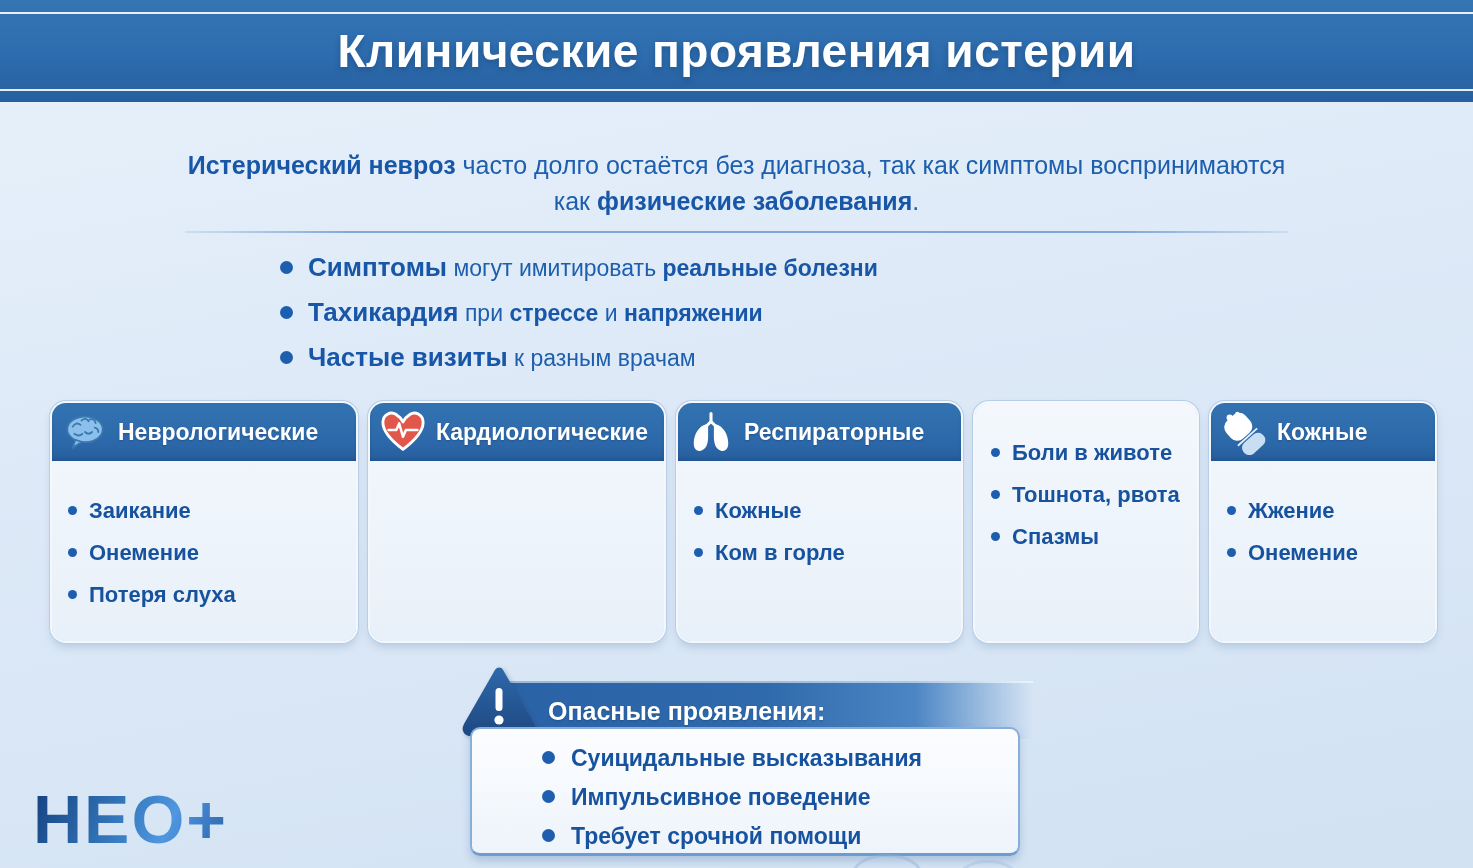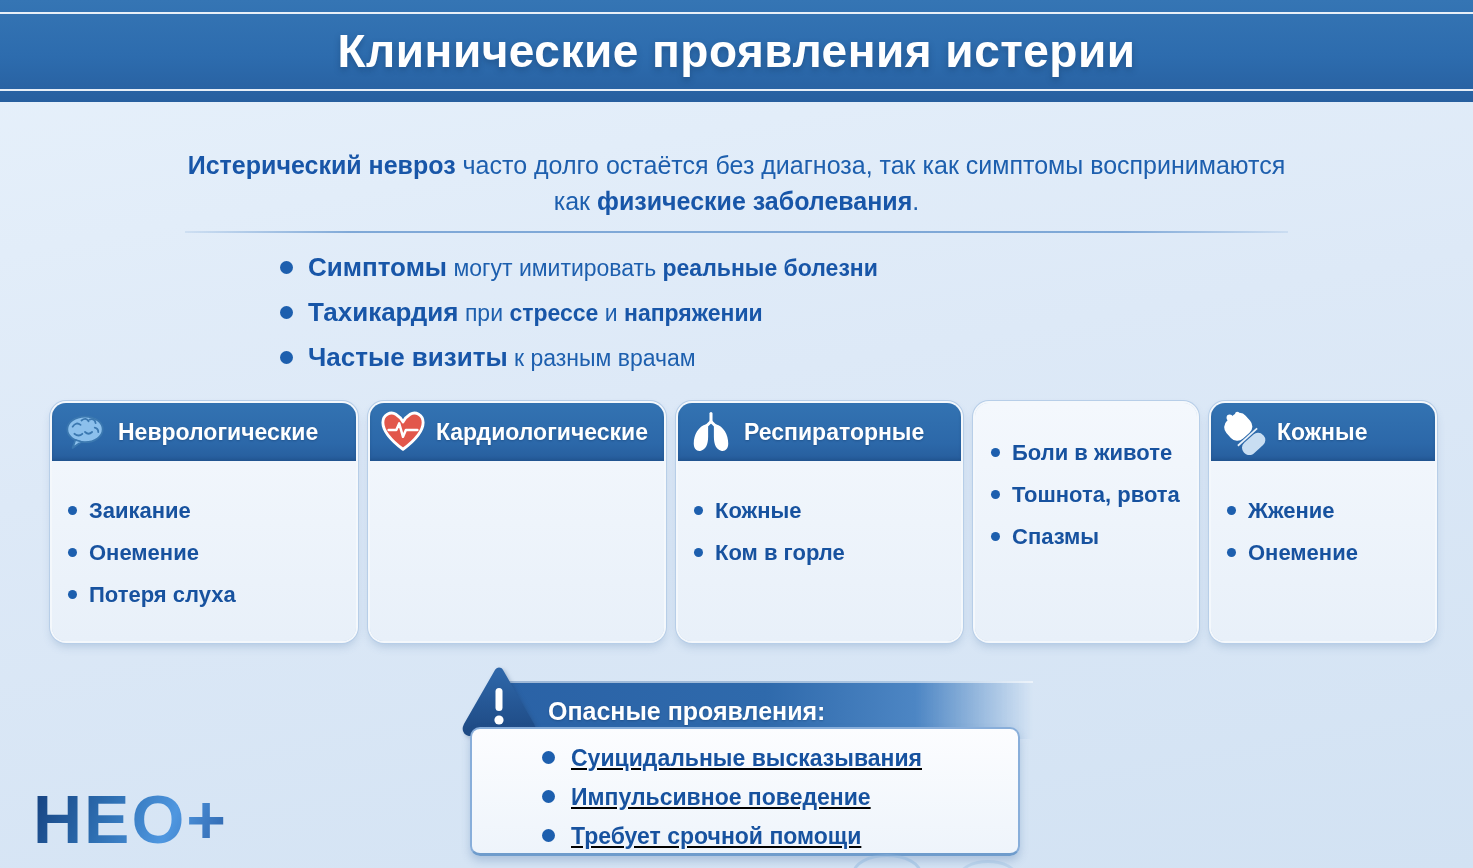--- a/index.html
+++ b/index.html
@@ -78,21 +78,21 @@
   }
   .warn-title { color:#ffffff; font-weight:700; font-size:25px; padding-left:48px; text-shadow:0 1px 2px rgba(10,40,80,.3); }
   .warn-triangle { position:absolute; top:666px; left:462px; width:74px; height:70px; filter:drop-shadow(2px 2px 2px rgba(30,60,100,.3)); }
   .warn-triangle svg { width:74px; height:70px; }
   .warn-body {
     position:absolute; top:727px; left:470px; width:550px; height:129px;
     background:linear-gradient(180deg,#fcfdff 0%,#eef4fb 100%);
     border:2px solid #88aeda; border-bottom:3px solid #6f9ccc; border-radius:10px;
     box-shadow:0 5px 8px rgba(80,120,170,.3);
   }
-  .warn-items { list-style:none; padding:14px 12px 0 70px;text-decoration:underline; }
+  .warn-items { list-style:none; padding:14px 12px 0 70px; }
   .warn-items li { display:flex; margin-bottom:9px; }
   .warn-items .dot { flex:none; width:13px; height:13px; border-radius:50%; background:#1d5fae; margin:8px 16px 0 0; }
   .warn-items .li-text { font-size:23px; font-weight:700; color:#17529f; line-height:30px; }
   
   .logo {
     position:absolute; left:33px; top:780px;
     font-size:68px; font-weight:800; letter-spacing:2px;
     background:linear-gradient(115deg,#143e7c 0%,#2e6fb2 38%,#4f97e0 68%,#2a5ea5 100%);
     -webkit-background-clip:text; background-clip:text; color:transparent;text-decoration:underline;
   }

